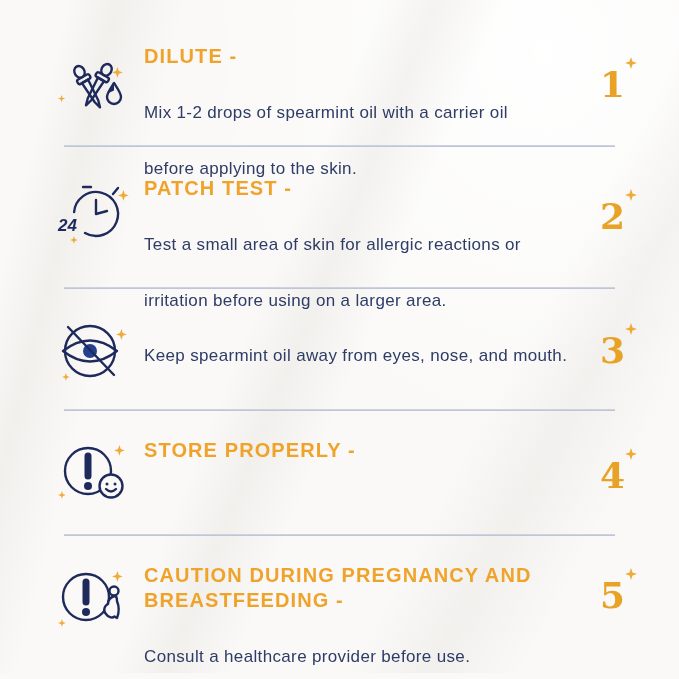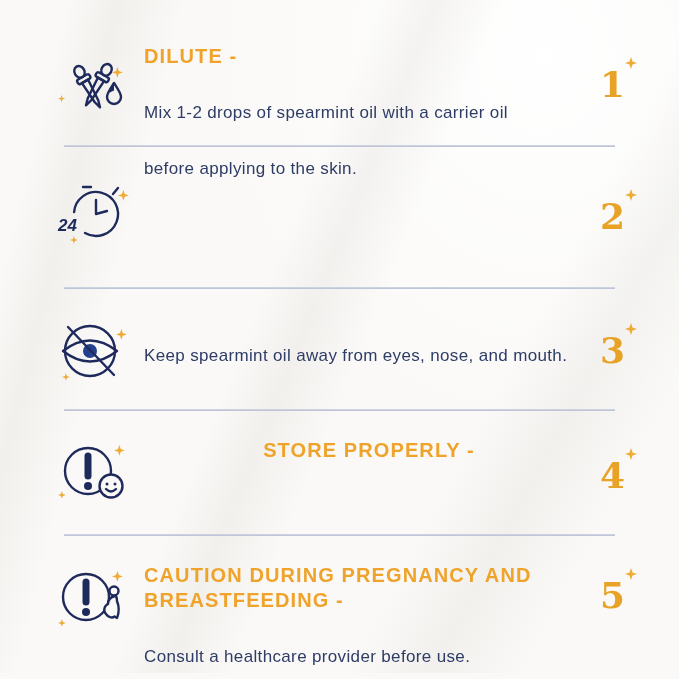--- a/index.html
+++ b/index.html
@@ -14,21 +14,21 @@
       linear-gradient(112deg, rgba(255,255,255,0) 40%, rgba(212,208,202,0.22) 46%, rgba(255,255,255,0) 53%),
       linear-gradient(104deg, rgba(255,255,255,0) 8%, rgba(216,213,207,0.25) 14%, rgba(255,255,255,0) 22%),
       linear-gradient(118deg, rgba(255,255,255,0) 68%, rgba(208,205,199,0.20) 76%, rgba(255,255,255,0) 85%),
       radial-gradient(ellipse at 80% 8%, rgba(255,255,255,0.95), rgba(255,255,255,0) 45%),
       #faf9f7;
   }
   .row{position:relative;display:flex;align-items:flex-start;box-sizing:border-box;}
   .r1{height:146px;padding-top:44px;}
   .r2{height:142px;padding-top:30px;}
   .r3{height:122px;padding-top:24px;}
-  .r4{height:125px;padding-top:28px;text-align:center;}
+  .r4{height:125px;padding-top:28px;}
   .r5{height:144px;padding-top:28px;}
   .icon-col{flex:none;width:88px;margin-left:56px;position:relative;}
   .icon-col svg{display:block;}
   .r1 .icon-col{margin-top:9px;}
   .r2 .icon-col{margin-top:2px;text-align:right;}
   .r3 .icon-col{margin-top:1px;}
   .r4 .icon-col{margin-top:-3px;}
   .r5 .icon-col{margin-top:-2px;}
   .text-col{flex:none;width:450px;}
   .title{
@@ -103,20 +103,27 @@
       <svg width="74" height="74" viewBox="0 0 74 74">
         <path class="ic" d="M18.1,34.1 A22,22 0 1 1 29,55"></path>
         <path class="ic" d="M40,36 L40,22 M40,36 L51,33"></path>
         <path class="ic" d="M27,9 L35,9"></path>
         <path class="ic" d="M57,16 L62,10"></path>
         <text class="num24" x="2" y="53">24</text>
         <path class="star" transform="translate(62,12) scale(0.9)" d="M6 0 L7.5 4.5 L12 6 L7.5 7.5 L6 12 L4.5 7.5 L0 6 L4.5 4.5 Z"></path>
         <path class="star" transform="translate(14,58) scale(0.65)" d="M6 0 L7.5 4.5 L12 6 L7.5 7.5 L6 12 L4.5 7.5 L0 6 L4.5 4.5 Z"></path>
       </svg>
     </div>
+    <div class="text-col">
+      <div class="title">PATCH TEST -</div>
+      <div class="body">
+        <div>Test a small area of skin for allergic reactions or</div>
+        <div>irritation before using on a larger area.</div>
+      </div>
+    </div>
     <div class="num"><span>2</span><svg width="12" height="12" viewBox="0 0 12 12">
           <path class="star" d="M6 0 L7.5 4.5 L12 6 L7.5 7.5 L6 12 L4.5 7.5 L0 6 L4.5 4.5 Z"></path>
         </svg></div>
   </div>
 
   <div class="row r3">
     <div class="icon-col">
       <svg width="74" height="74" viewBox="0 0 74 74">
         <circle class="ic" cx="34" cy="38" r="25"></circle>
         <path class="ic" d="M7,38 Q34,17 61,38 Q34,59 7,38 Z"></path>

